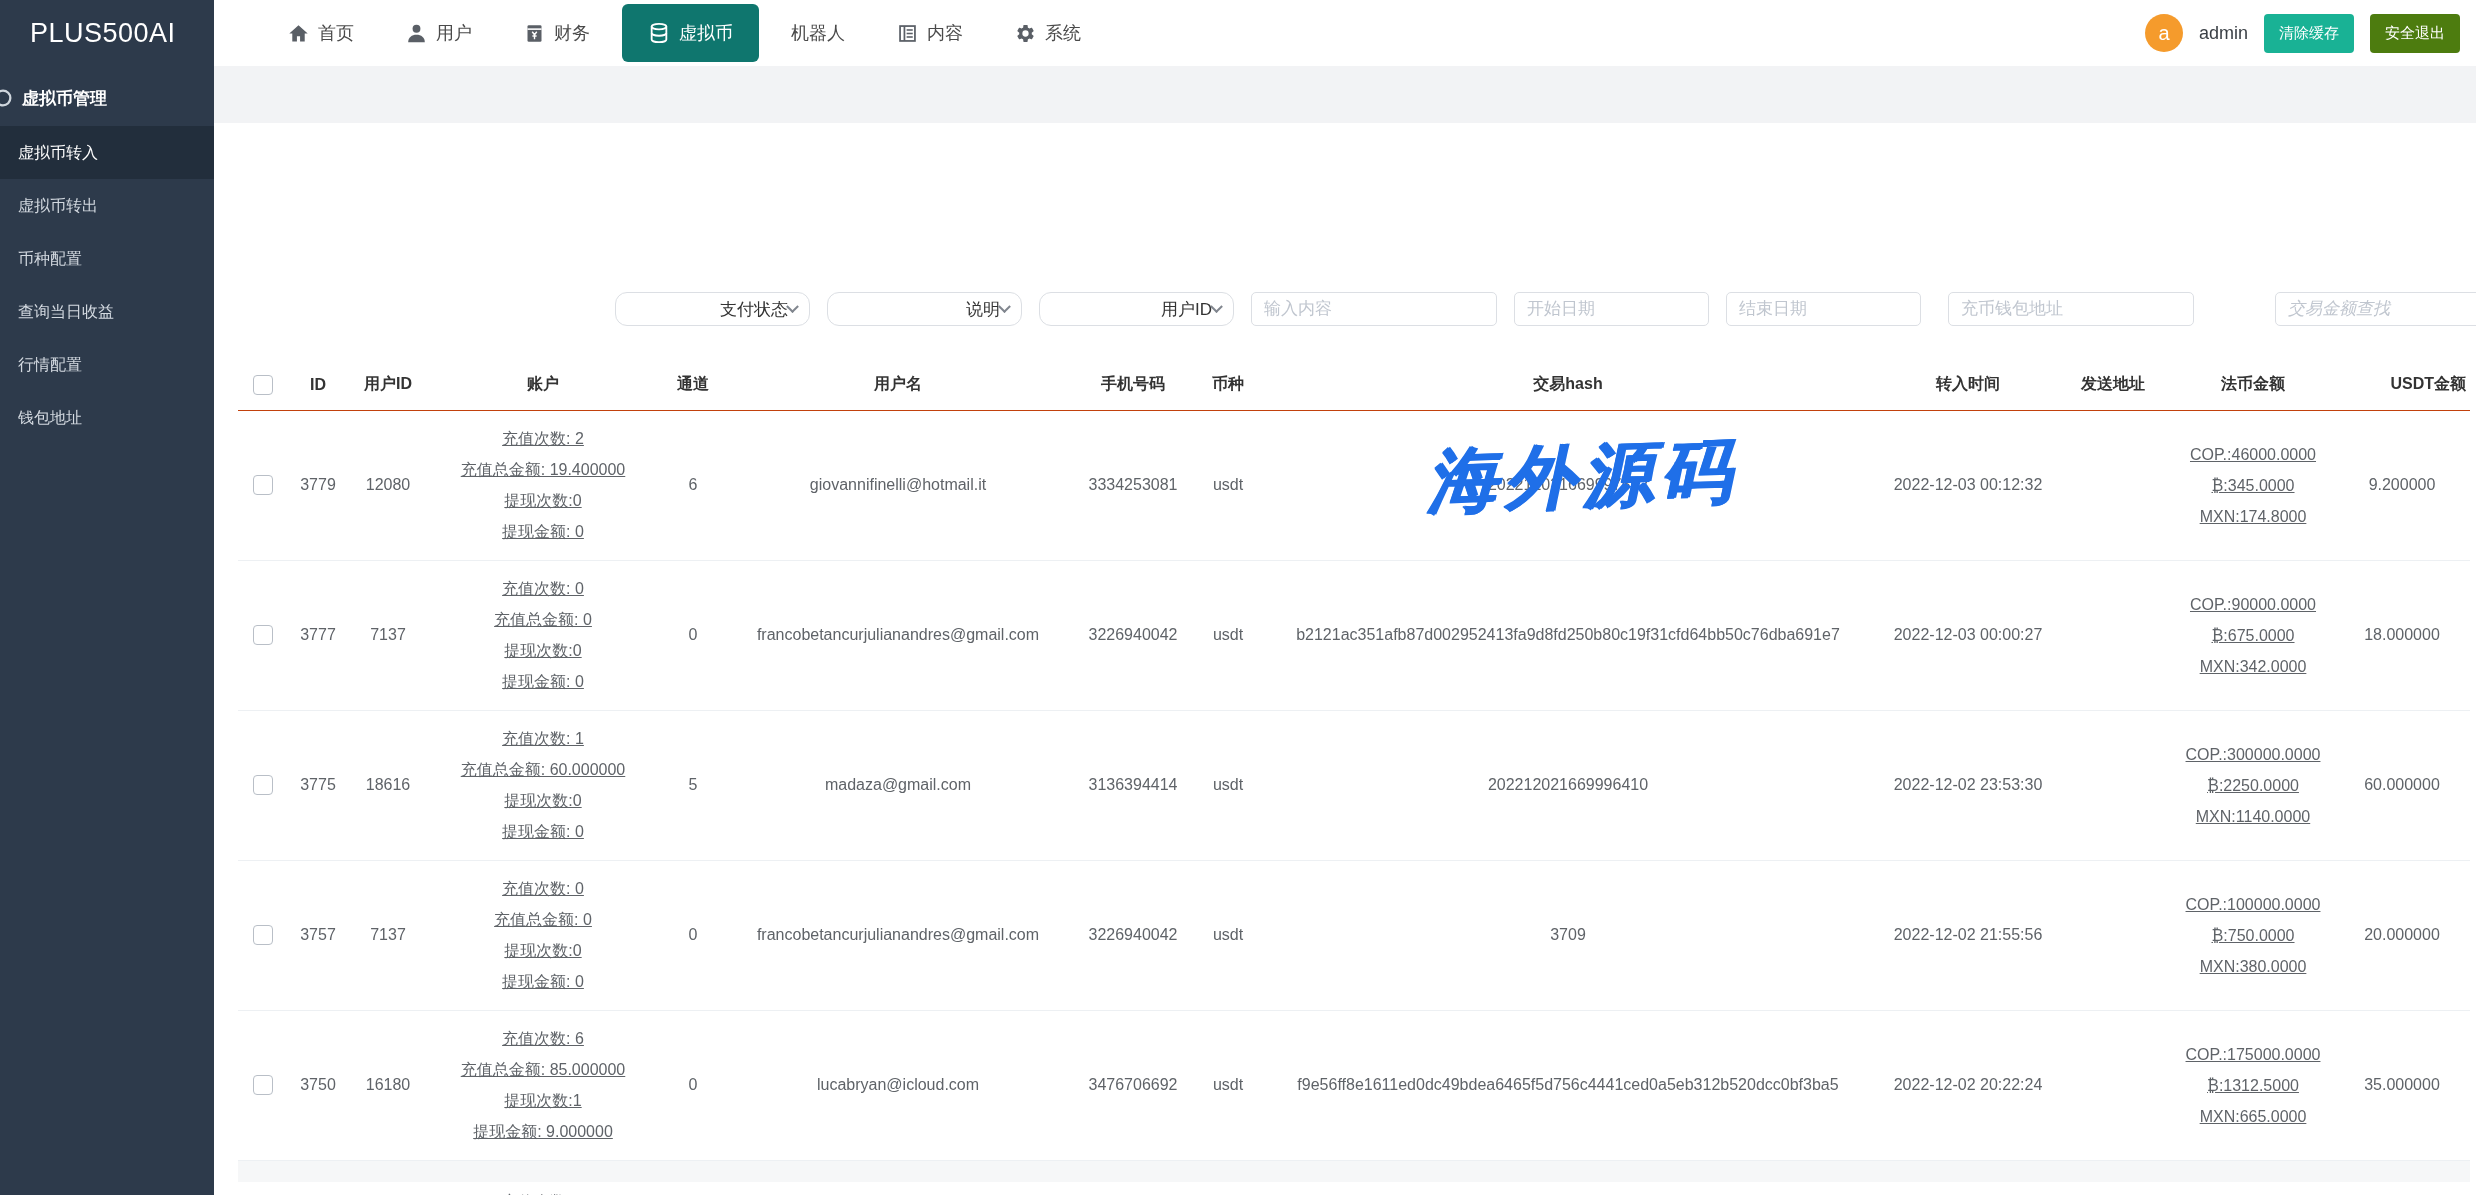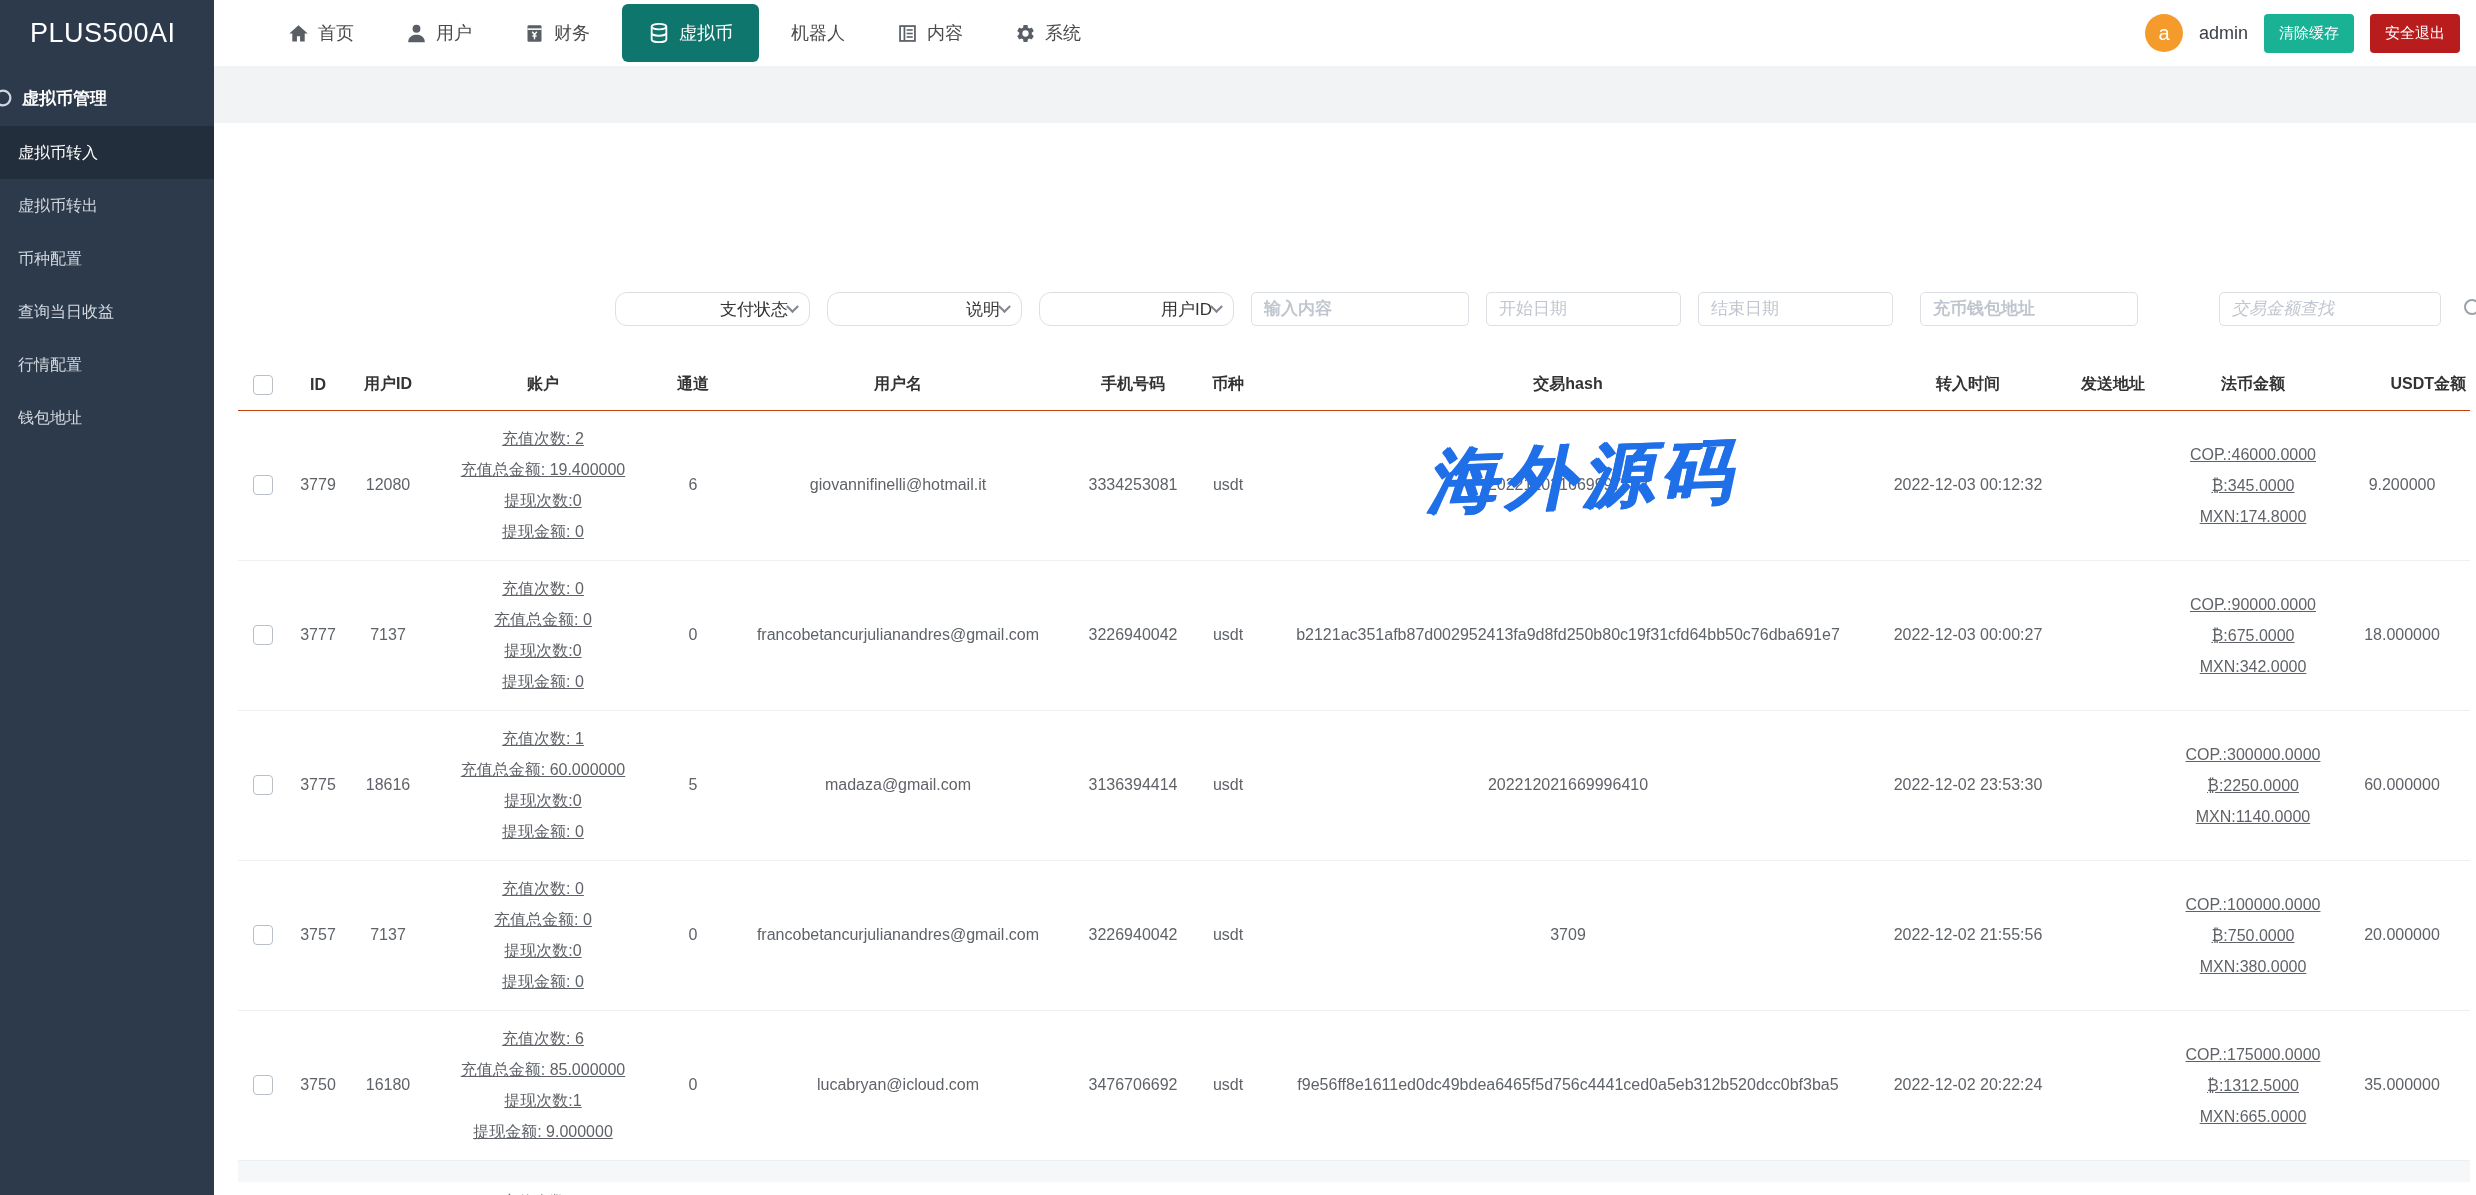--- a/index.html
+++ b/index.html
@@ -22,35 +22,35 @@
   .nav-item { display:flex; align-items:center; gap:9px; height:66px; padding:0 26px; font-size:18px; color:#4a4a4a; cursor:pointer; }
   .nav-item svg { display:block; }
   .nav-item.active { background:#0f766e; color:#fff; border-radius:6px; height:58px; margin:4px 6px; }
   .topnav-right { position:absolute; right:16px; top:0; height:66px; display:flex; align-items:center; gap:16px; }
   .avatar { width:38px; height:38px; border-radius:50%; background:#f59b2c; color:#fff; font-size:20px;
     display:flex; align-items:center; justify-content:center; }
   .admin-name { font-size:18px; color:#3a3f45; }
   .btn { border:none; border-radius:4px; color:#fff; font-size:15px; padding:10px 15px; cursor:pointer;
     font-family:inherit; }
   .btn.primary { background:#19b295; }
-  .btn.danger  { background:#b91c1c; }
+  .btn.danger  { background:#4d7c0f; }
 
   
   .gray-band { position:absolute; left:214px; top:66px; width:2262px; height:57px; background:#f2f3f5; }
 
   
   .filters { position:absolute; left:615px; top:292px; display:flex; align-items:center; z-index:2; }
   .fbox { height:34px; border:1px solid #dcdfe4; border-radius:12px; background:#fff; margin-right:17px;
     display:flex; align-items:center; justify-content:flex-end; padding:0 12px; font-size:17px; color:#333; cursor:pointer; }
   .fbox .chev { width:9px; height:9px; border-right:2px solid #80868e; border-bottom:2px solid #80868e;
     transform:rotate(45deg) translate(-2px,-2px); }
   .finput { height:34px; border:1px solid #dcdfe4; border-radius:5px; background:#fff; margin-right:17px;
     padding:0 12px; font-size:17px; color:#333; font-family:inherit; outline:none; }
   .finput::placeholder { color:#c0c6cf; }
-  .w195 { width:195px; } .w218 { width:218px;font-weight:bold; } .w222 { width:222px; }
+  .w195 { width:195px; } .w218 { width:246px; } .w222 { width:222px; }
   .ml10 { margin-left:10px; } .ml45 { margin-left:64px;font-style:italic; }
   .search-btn { margin-left:4px; cursor:pointer; display:flex; align-items:center; }
 
   
   .table-wrap { position:absolute; left:214px; top:360px; width:2262px; padding-left:24px; z-index:1; }
   table { width:2232px; border-collapse:collapse; table-layout:fixed; }
   thead th { height:50px; font-size:16px; font-weight:bold; color:#333; text-align:center;
     border-bottom:1px solid #c2410c; }
   tbody.main td { height:150px; border-bottom:1px solid #edf0f3; text-align:center; vertical-align:middle;
     color:#5f6368; font-size:16px; word-wrap:break-word; }

